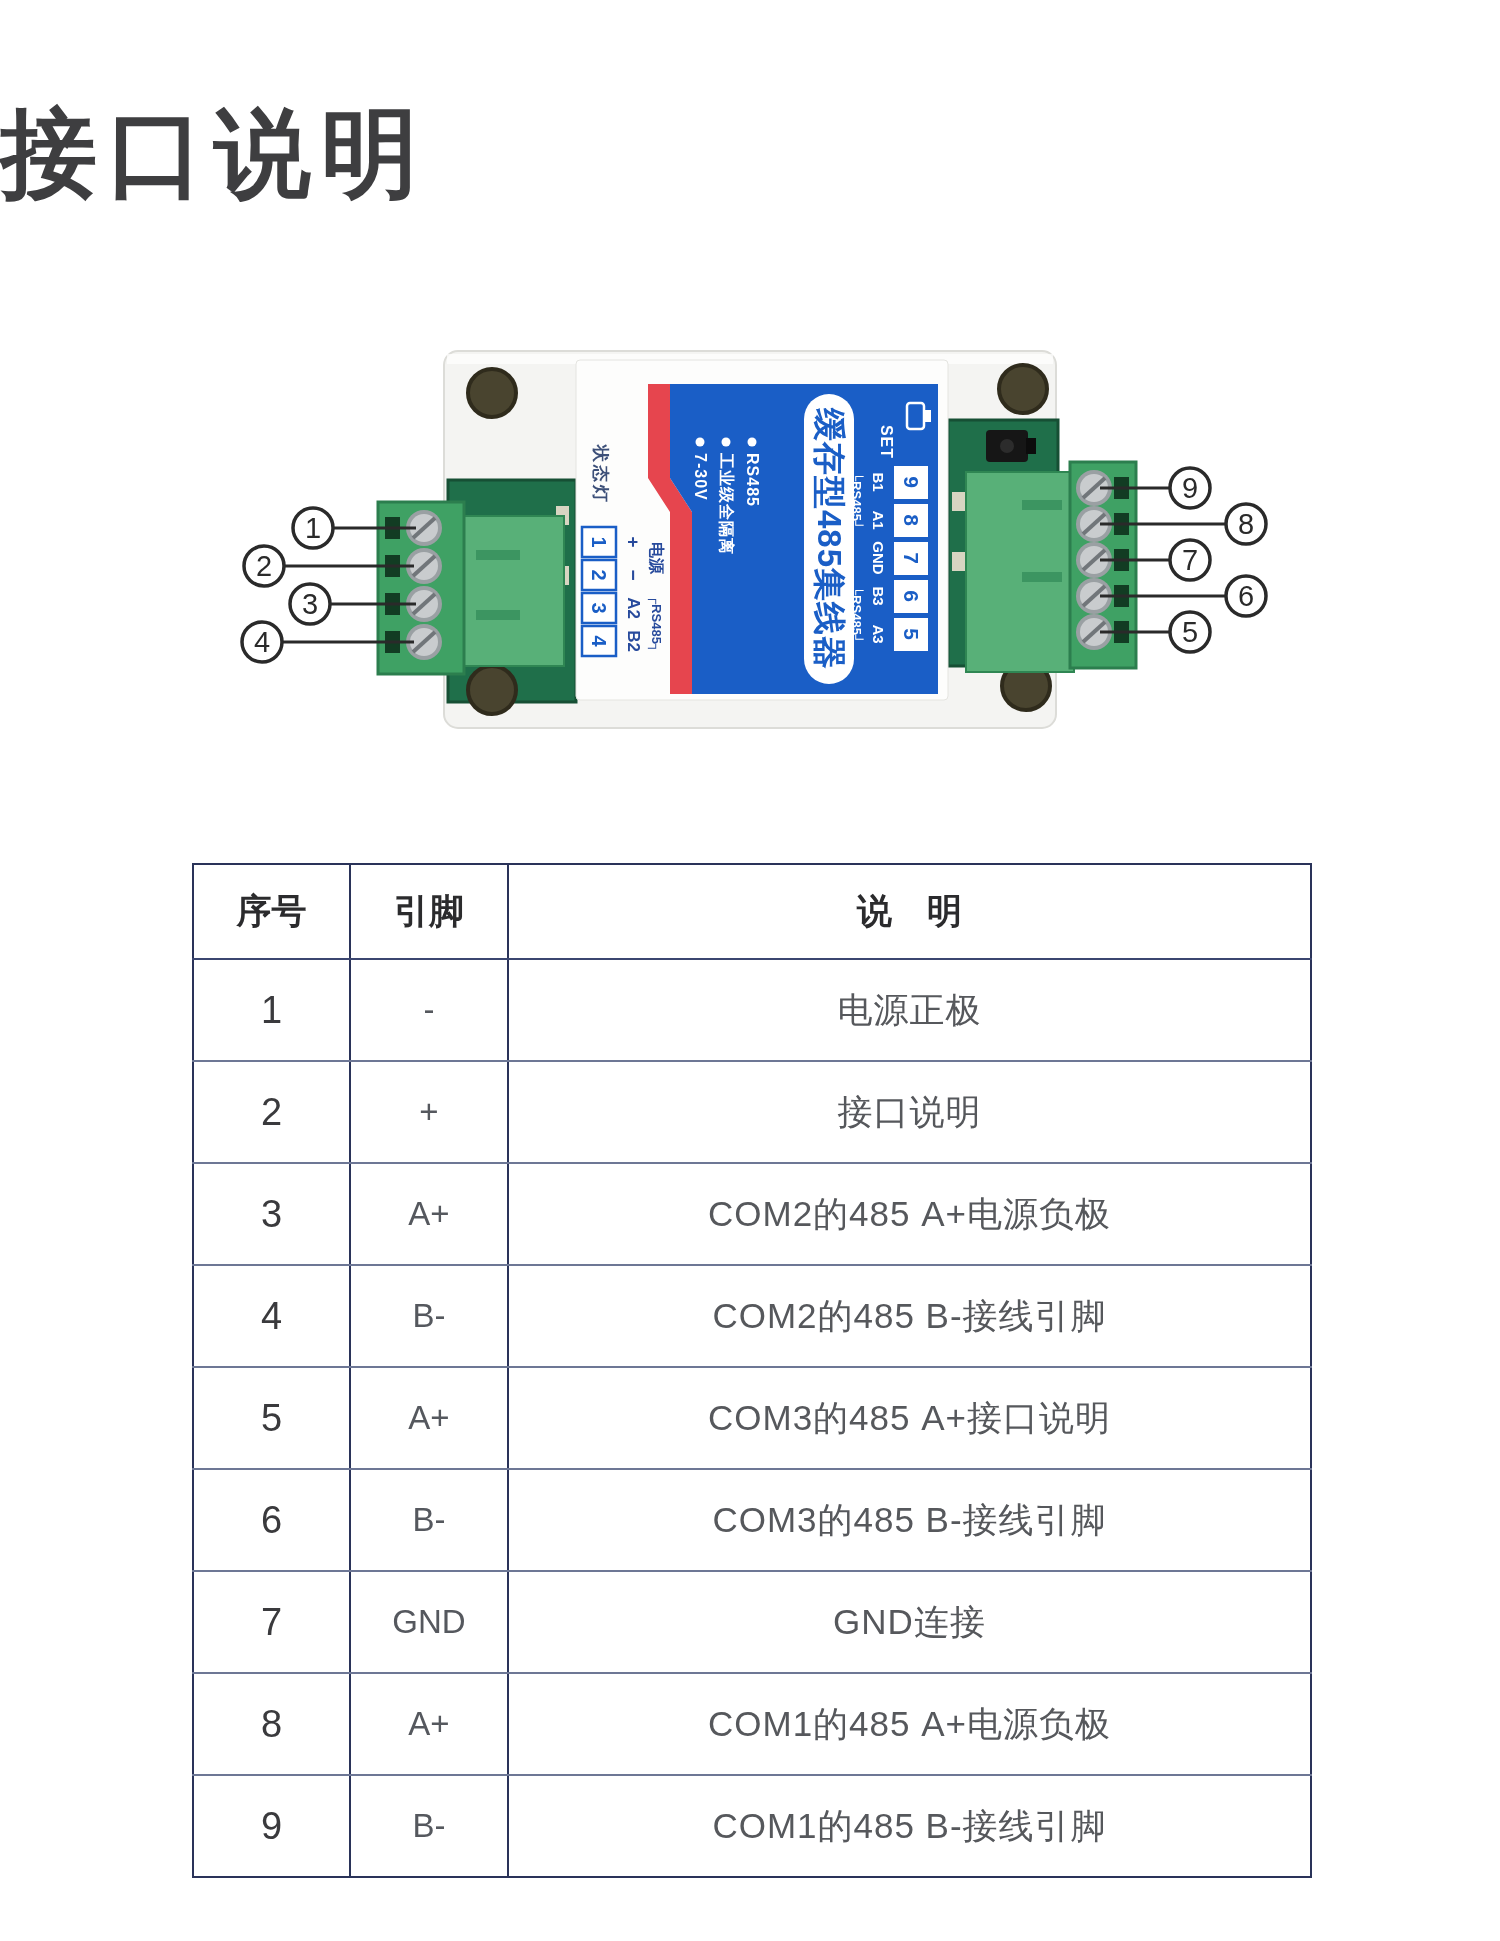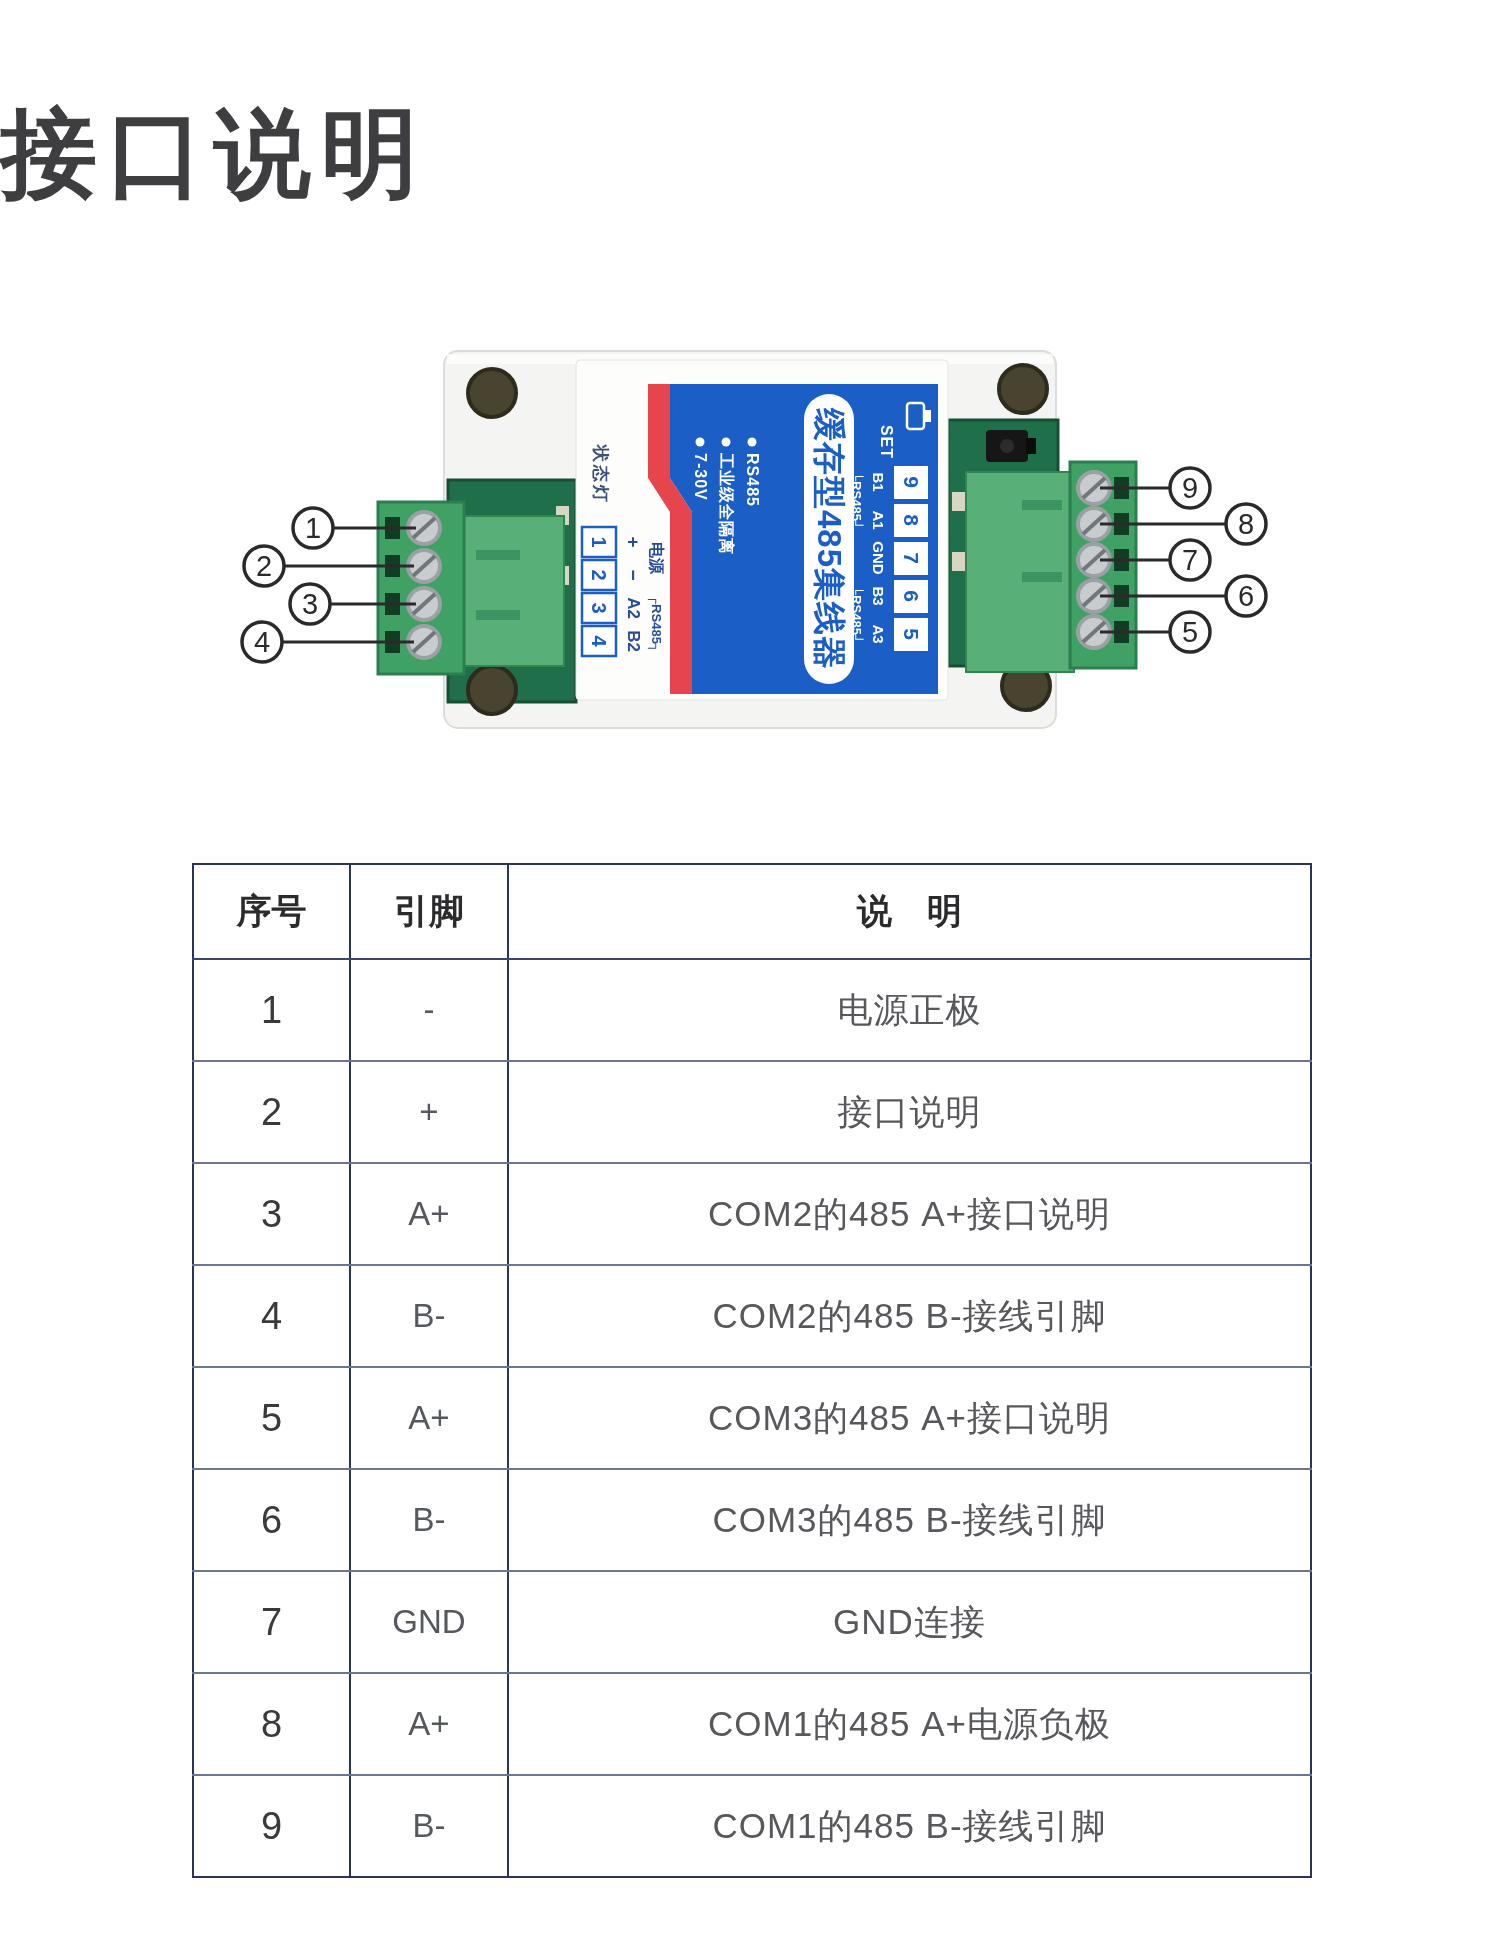--- a/index.html
+++ b/index.html
@@ -280,21 +280,21 @@
     <td class="c-desc">电源正极</td>
   </tr>
   <tr class="row">
     <td class="c-no">2</td>
     <td class="c-pin">+</td>
     <td class="c-desc">接口说明</td>
   </tr>
   <tr class="row">
     <td class="c-no">3</td>
     <td class="c-pin">A+</td>
-    <td class="c-desc">COM2的485 A+接口说明</td>
+    <td class="c-desc">COM2的485 A+电源负极</td>
   </tr>
   <tr class="row">
     <td class="c-no">4</td>
     <td class="c-pin">B-</td>
     <td class="c-desc">COM2的485 B-接线引脚</td>
   </tr>
   <tr class="row">
     <td class="c-no">5</td>
     <td class="c-pin">A+</td>
     <td class="c-desc">COM3的485 A+接口说明</td>

